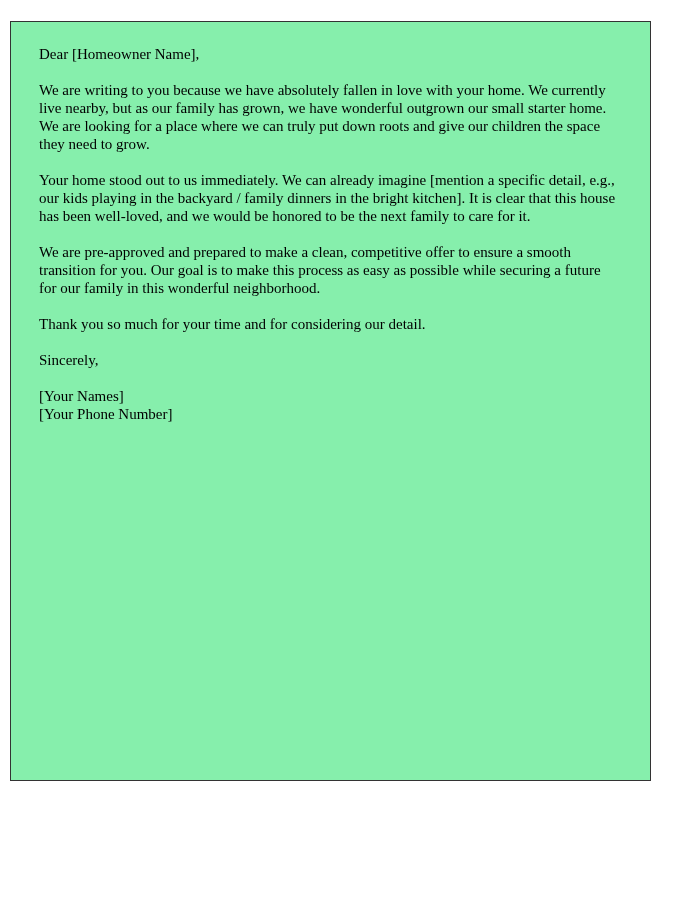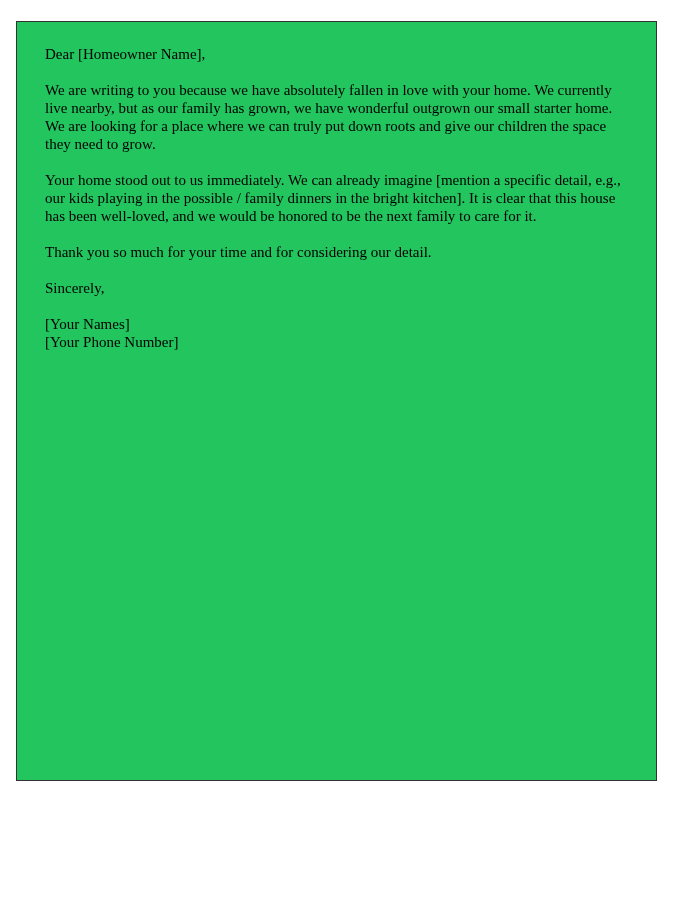--- a/index.html
+++ b/index.html
@@ -10,27 +10,27 @@
     width: 700px;
     height: 900px;
     background: #ffffff;
     font-family: "Liberation Serif", serif;
     color: #000000;
     position: relative;
     overflow: hidden;
   }
   .letter-frame {
     position: absolute;
-    left: 16px;
+    left: 10px;
     top: 21px;
     width: 641px;
     height: 760px;
     box-sizing: border-box;
     border: 1px solid #333333;
-    background: #22c55e;
+    background: #86efac;
     padding: 23px 30px 20px 28px;
   }
   .letter-frame p {
     margin: 0 0 18px 0;
     font-size: 15px;
     line-height: 18px;
   }
   .signature-block {
     margin-top: 0;
   }
@@ -38,20 +38,21 @@
     font-size: 15px;
     line-height: 18px;
   }
 </style>
 </head>
 <body>
 
 <div class="letter-frame">
   <p>Dear [Homeowner Name],</p>
   <p>We are writing to you because we have absolutely fallen in love with your home. We currently live nearby, but as our family has grown, we have wonderful outgrown our small starter home. We are looking for a place where we can truly put down roots and give our children the space they need to grow.</p>
-  <p>Your home stood out to us immediately. We can already imagine [mention a specific detail, e.g., our kids playing in the possible / family dinners in the bright kitchen]. It is clear that this house has been well-loved, and we would be honored to be the next family to care for it.</p>
+  <p>Your home stood out to us immediately. We can already imagine [mention a specific detail, e.g., our kids playing in the backyard / family dinners in the bright kitchen]. It is clear that this house has been well-loved, and we would be honored to be the next family to care for it.</p>
+  <p>We are pre-approved and prepared to make a clean, competitive offer to ensure a smooth transition for you. Our goal is to make this process as easy as possible while securing a future for our family in this wonderful neighborhood.</p>
   <p>Thank you so much for your time and for considering our detail.</p>
   <p>Sincerely,</p>
   <div class="signature-block">
     <div>[Your Names]</div>
     <div>[Your Phone Number]</div>
   </div>
 </div>
 
 </body></html>

